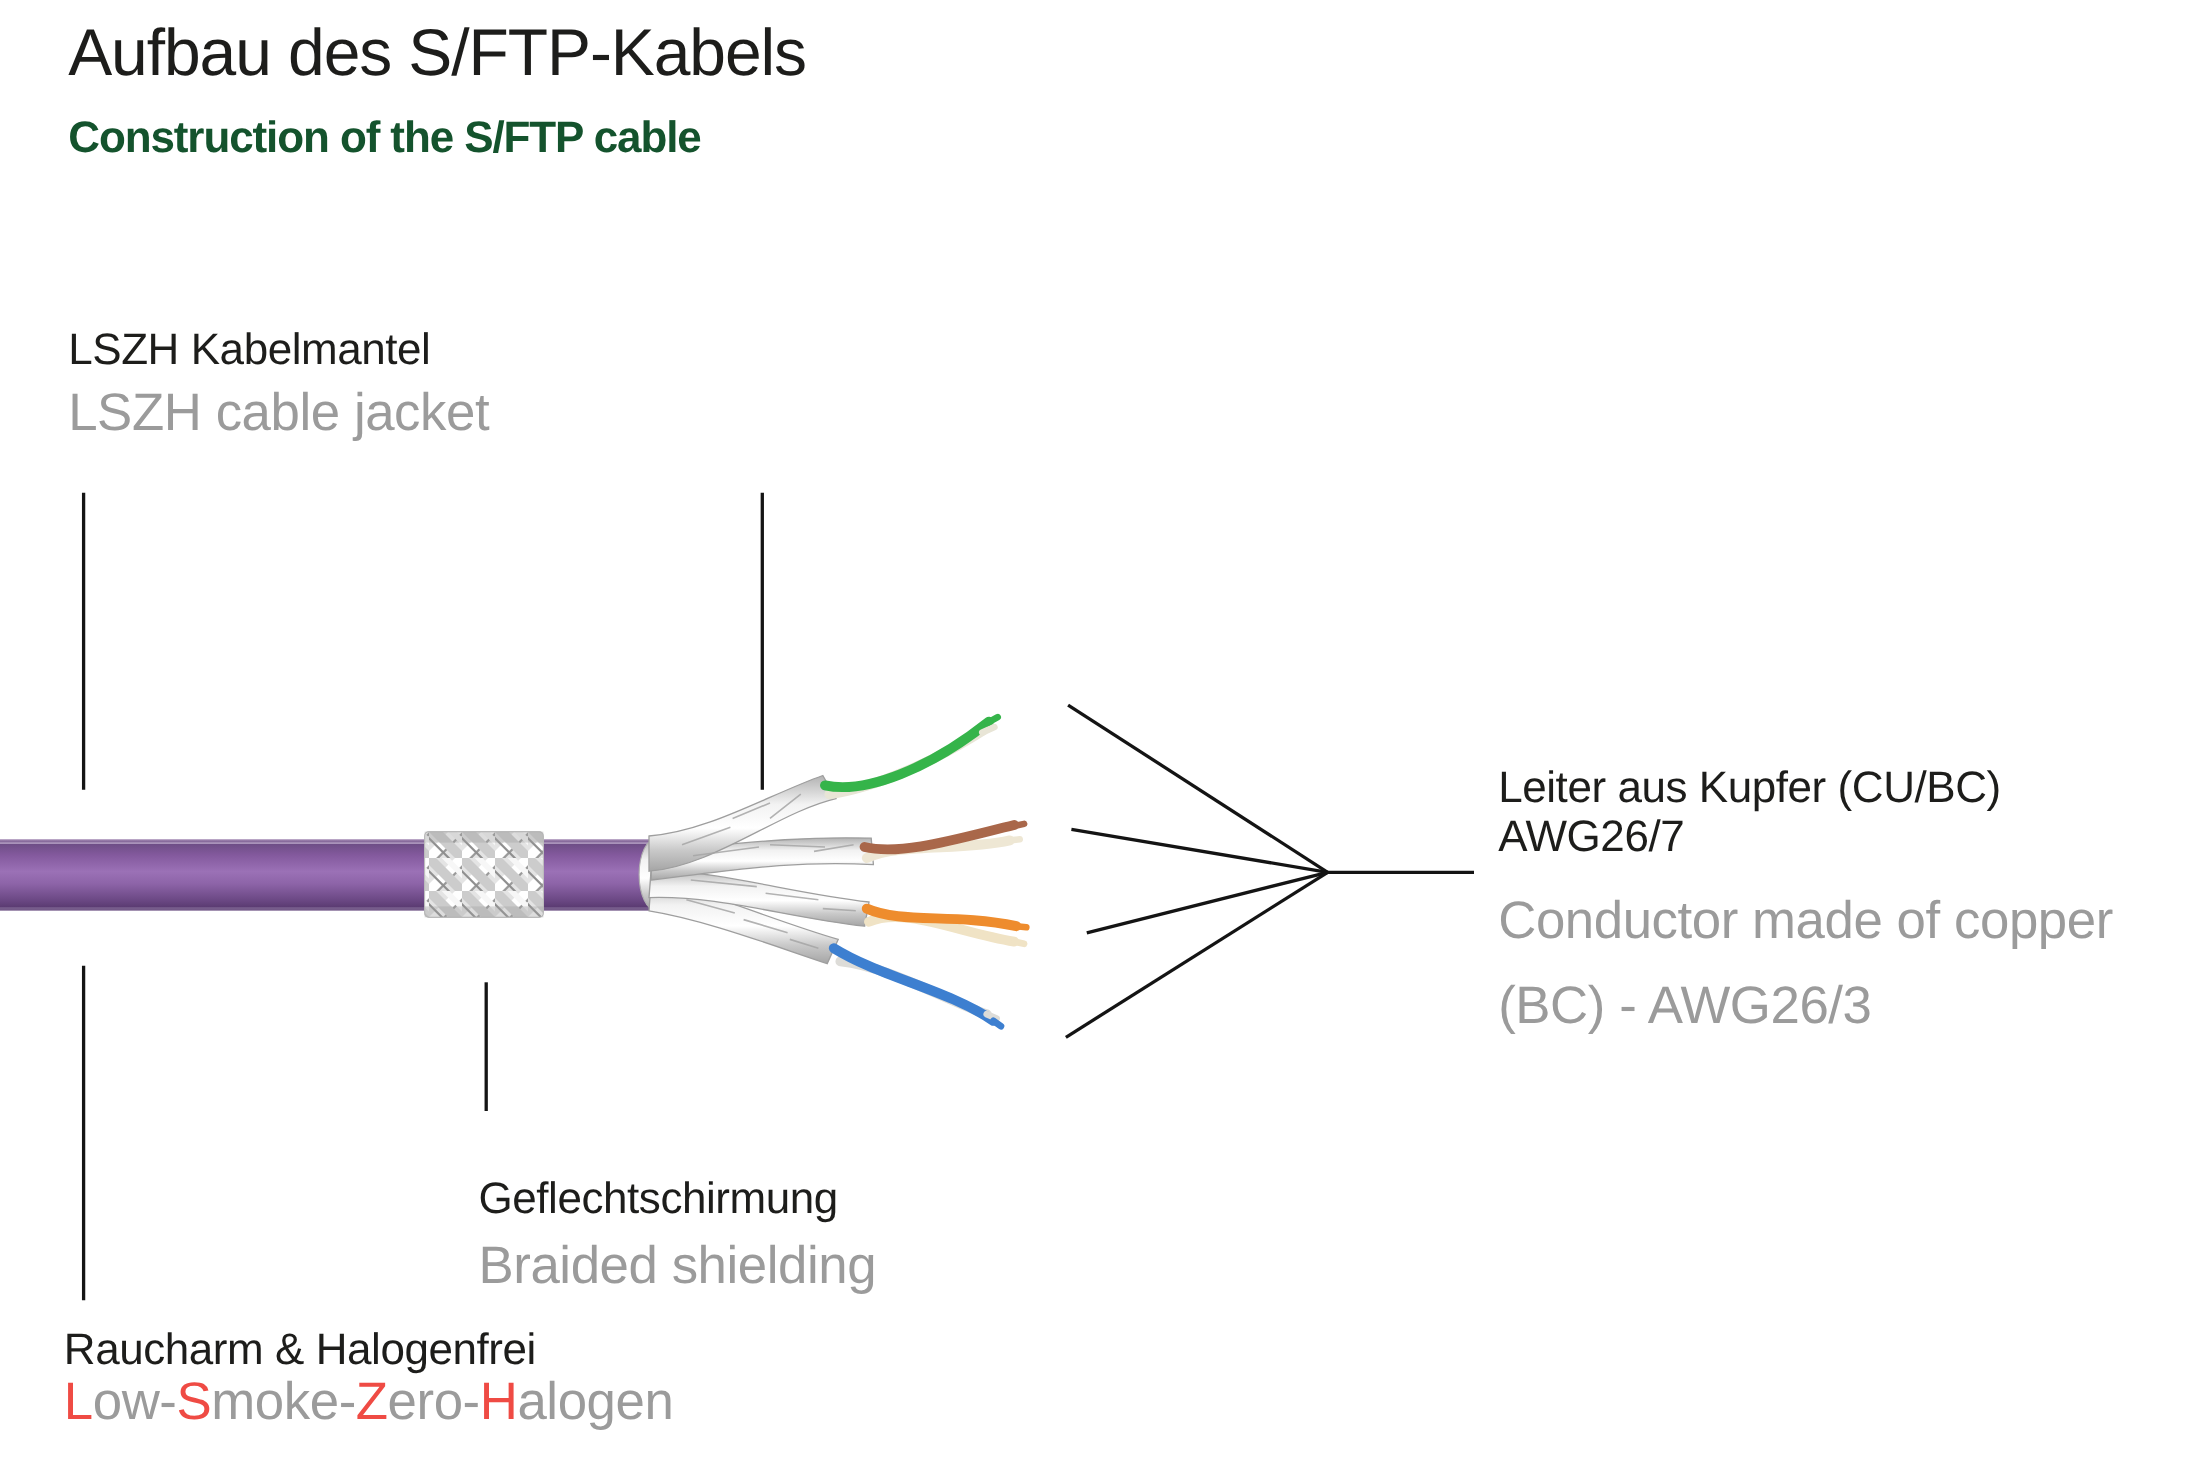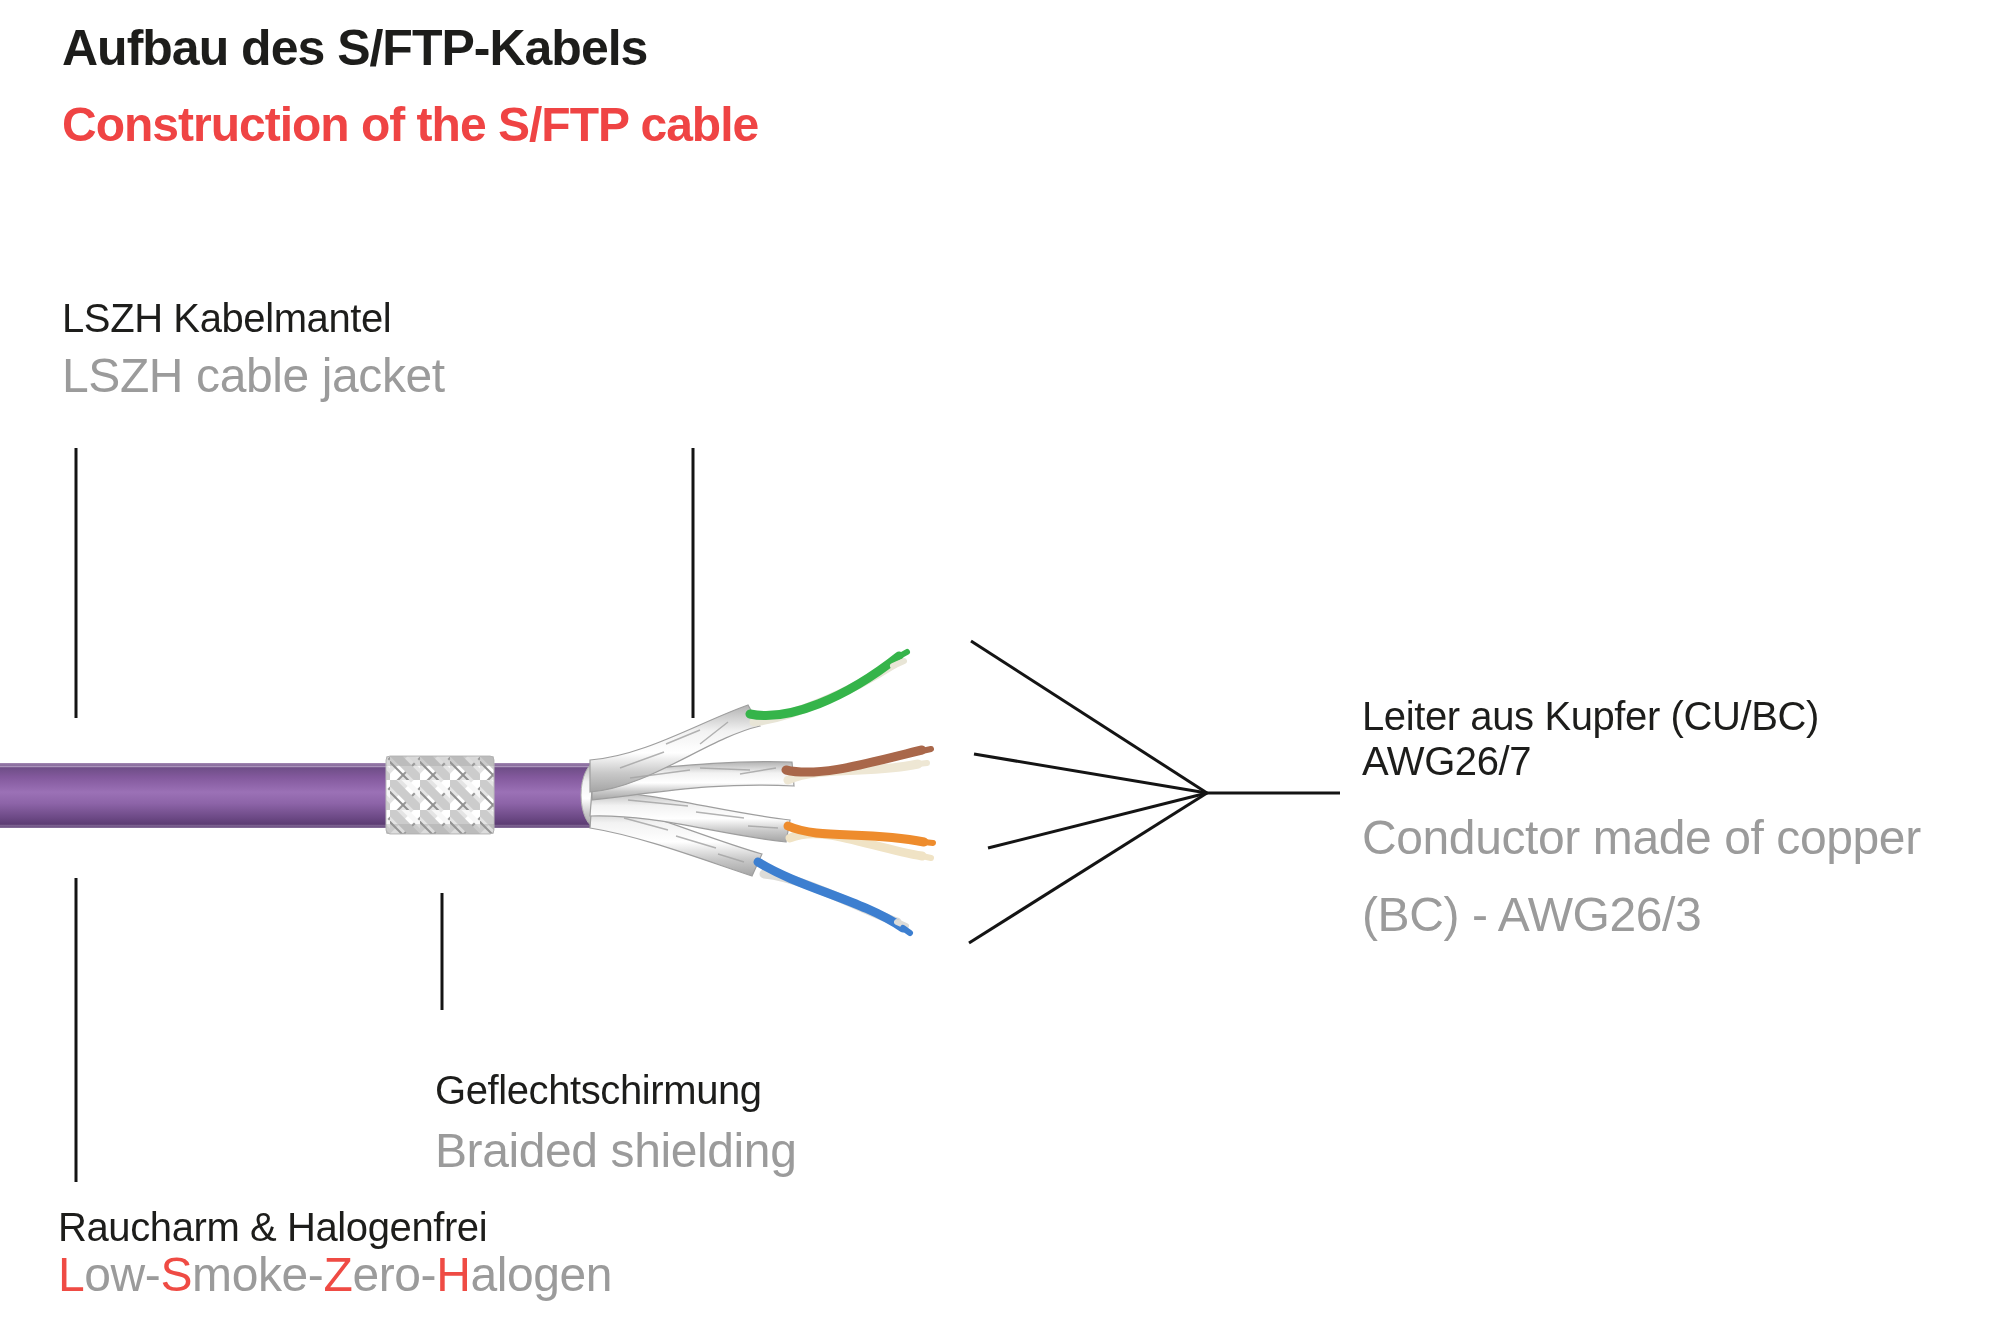--- a/index.html
+++ b/index.html
@@ -10,22 +10,22 @@
     overflow:hidden;
     font-family:"Liberation Sans", sans-serif;
     color:#1d1d1b;
   }
   svg.diagram{position:absolute;left:0;top:0;}
 
   .block{position:absolute;white-space:nowrap;}
 
   
   .title-block{left:62px;top:20px;}
-  .t-de{font-size:50px;font-weight:700;letter-spacing:-1px;color:#1d1d1b;line-height:56px;}
-  .t-en{font-size:48px;font-weight:700;letter-spacing:-1px;color:#ef4444;line-height:54px;margin-top:22px;}
+  .t-de{font-size:60px;font-weight:400;letter-spacing:-1px;color:#1d1d1b;line-height:56px;}
+  .t-en{font-size:40px;font-weight:700;letter-spacing:-1px;color:#14532d;line-height:54px;margin-top:22px;}
 
   
   .lbl-de{font-size:40px;font-weight:400;letter-spacing:-0.4px;color:#1d1d1b;line-height:45px;}
   .lbl-en{font-size:48px;font-weight:400;letter-spacing:-0.4px;color:#9b9b9b;line-height:47px;margin-top:11px;}
   .lbl-en.tight{margin-top:1px;}
   .red{color:#ef4b44;}
 
   .jacket-block{left:62px;top:296px;}
   .pimf-block{left:692px;top:296px;}
   .conductor-block{left:1362px;top:694px;}

